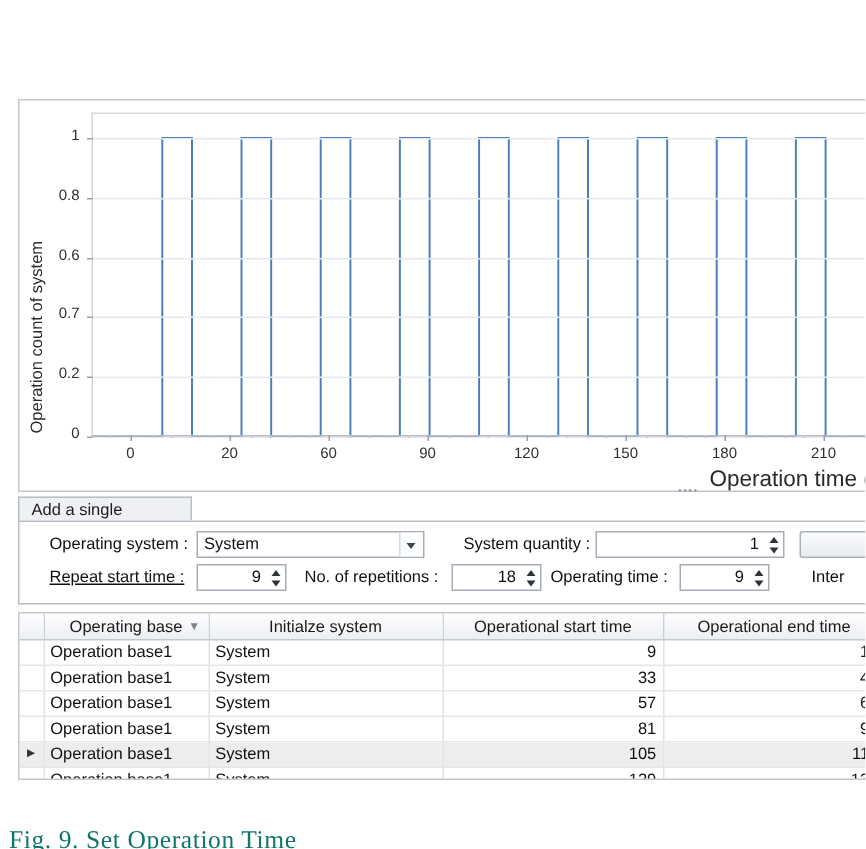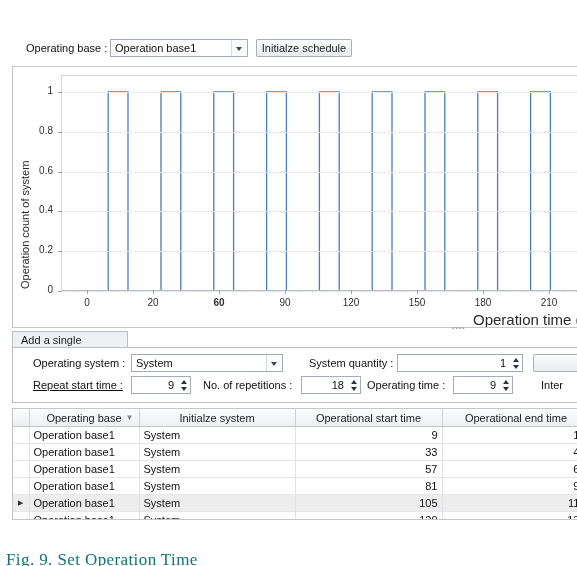--- a/index.html
+++ b/index.html
@@ -349,28 +349,20 @@
     color: #0f766e;
     letter-spacing: 0.4px;
   }
 </style>
 </head>
 <body>
 
 <div id="app-window">
 
 
-  <div class="toolbar-row">
-    <div class="tb-label">Operating base :</div>
-    <div class="combo" id="base-combo">
-      <span>Operation base1</span>
-      <span class="arrow"></span>
-    </div>
-    <div class="btn" id="init-btn">Initialze schedule</div>
-  </div>
 
   <div id="chart-panel">
     <div id="y-axis-title">
       <span>Operation count of system</span>
     </div>
     <div id="plot-area">
       <svg id="series-svg" viewBox="0 0 528 216" preserveAspectRatio="none">
           <polyline points="0.00,215.00 46.20,215.00 46.20,15.93 66.00,15.93 66.00,215.00 99.00,215.00 99.00,15.93 118.80,15.93 118.80,215.00 151.80,215.00 151.80,15.93 171.60,15.93 171.60,215.00 204.60,215.00 204.60,15.93 224.40,15.93 224.40,215.00 257.40,215.00 257.40,15.93 277.20,15.93 277.20,215.00 310.20,215.00 310.20,15.93 330.00,15.93 330.00,215.00 363.00,215.00 363.00,15.93 382.80,15.93 382.80,215.00 415.80,215.00 415.80,15.93 435.60,15.93 435.60,215.00 468.60,215.00 468.60,15.93 488.40,15.93 488.40,215.00 521.40,215.00 521.40,15.93 541.20,15.93 541.20,215.00 528.00,215.00" fill="none" stroke="#4A7EBB" stroke-width="1.3" vector-effect="non-scaling-stroke"></polyline>
         </svg>
     <div class="gridline" style="top: 215px;"></div>
@@ -385,21 +377,21 @@
         <div class="ytick-mark" style="top: 56px; left: -4px;"></div>
         <div class="gridline" style="top: 16px;"></div>
         <div class="ytick-mark" style="top: 16px; left: -4px;"></div>
       </div>
     <div id="x-axis">
         <div class="xtick-mark" style="left: 26px;"></div>
         <div class="xtick-label" style="left: 26px;">0</div>
         <div class="xtick-mark" style="left: 92px;"></div>
         <div class="xtick-label" style="left: 92px;">20</div>
         <div class="xtick-mark" style="left: 158px;"></div>
-        <div class="xtick-label" style="left: 158px; font-weight: bold;">60</div>
+        <div class="xtick-label" style="left: 158px;">60</div>
         <div class="xtick-mark" style="left: 224px;"></div>
         <div class="xtick-label" style="left: 224px;">90</div>
         <div class="xtick-mark" style="left: 290px;"></div>
         <div class="xtick-label" style="left: 290px;">120</div>
         <div class="xtick-mark" style="left: 356px;"></div>
         <div class="xtick-label" style="left: 356px;">150</div>
         <div class="xtick-mark" style="left: 422px;"></div>
         <div class="xtick-label" style="left: 422px;">180</div>
         <div class="xtick-mark" style="left: 488px;"></div>
         <div class="xtick-label" style="left: 488px;">210</div>
@@ -432,21 +424,21 @@
         <div class="xtick-minor" style="left: 436px;"></div>
         <div class="xtick-minor" style="left: 449px;"></div>
         <div class="xtick-minor" style="left: 462px;"></div>
         <div class="xtick-minor" style="left: 475px;"></div>
         <div class="xtick-minor" style="left: 502px;"></div>
         <div class="xtick-minor" style="left: 515px;"></div>
       </div>
     <div id="x-axis-title">Operation time (l</div>
   <div class="ytick-label" style="top: 218px; left: 16px;">0</div>
       <div class="ytick-label" style="top: 178px; left: 16px;">0.2</div>
-      <div class="ytick-label" style="top: 138px; left: 16px;">0.4</div>
+      <div class="ytick-label" style="top: 138px; left: 16px;">0.7</div>
       <div class="ytick-label" style="top: 99px; left: 16px;">0.6</div>
       <div class="ytick-label" style="top: 59px; left: 16px;">0.8</div>
       <div class="ytick-label" style="top: 19px; left: 16px;">1</div>
     </div>
   <div id="chart-scroll-dots">••••</div>
 
   <div id="lower-tabs">
       <div class="tab-lower" style="left: 0px; width: 116px;"><span>Add a single schedule</span></div>
     </div>
 

